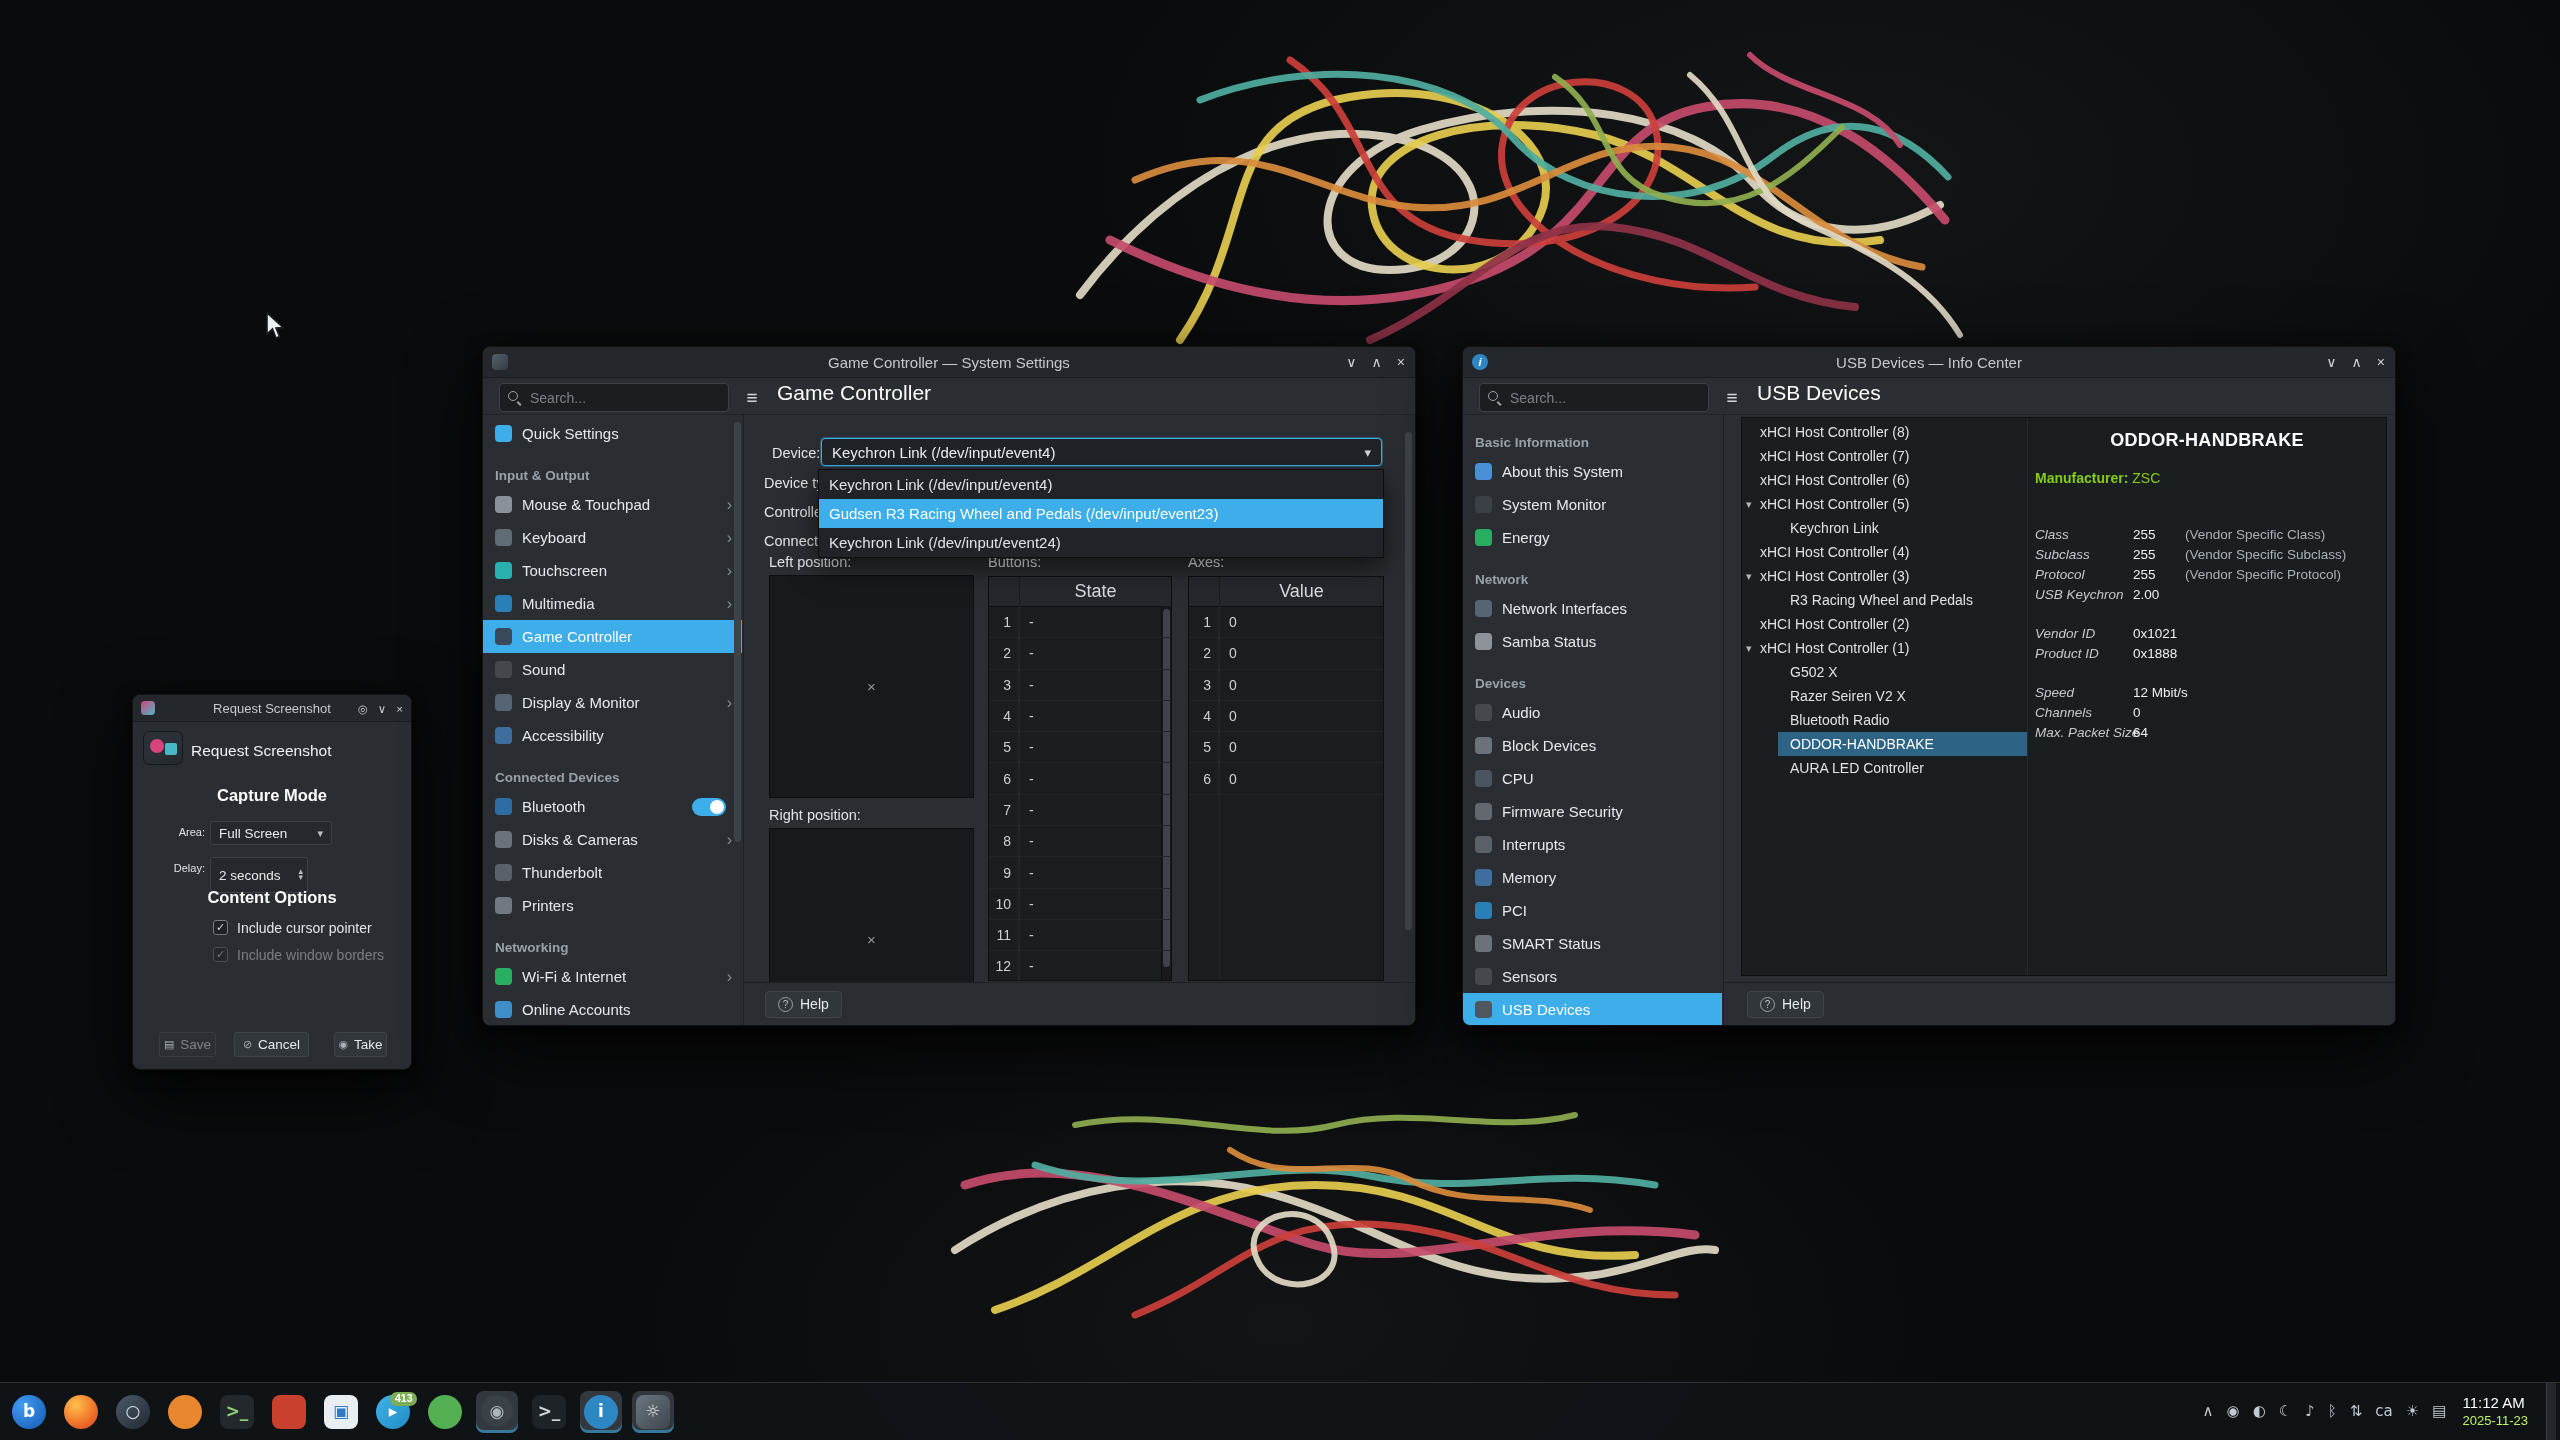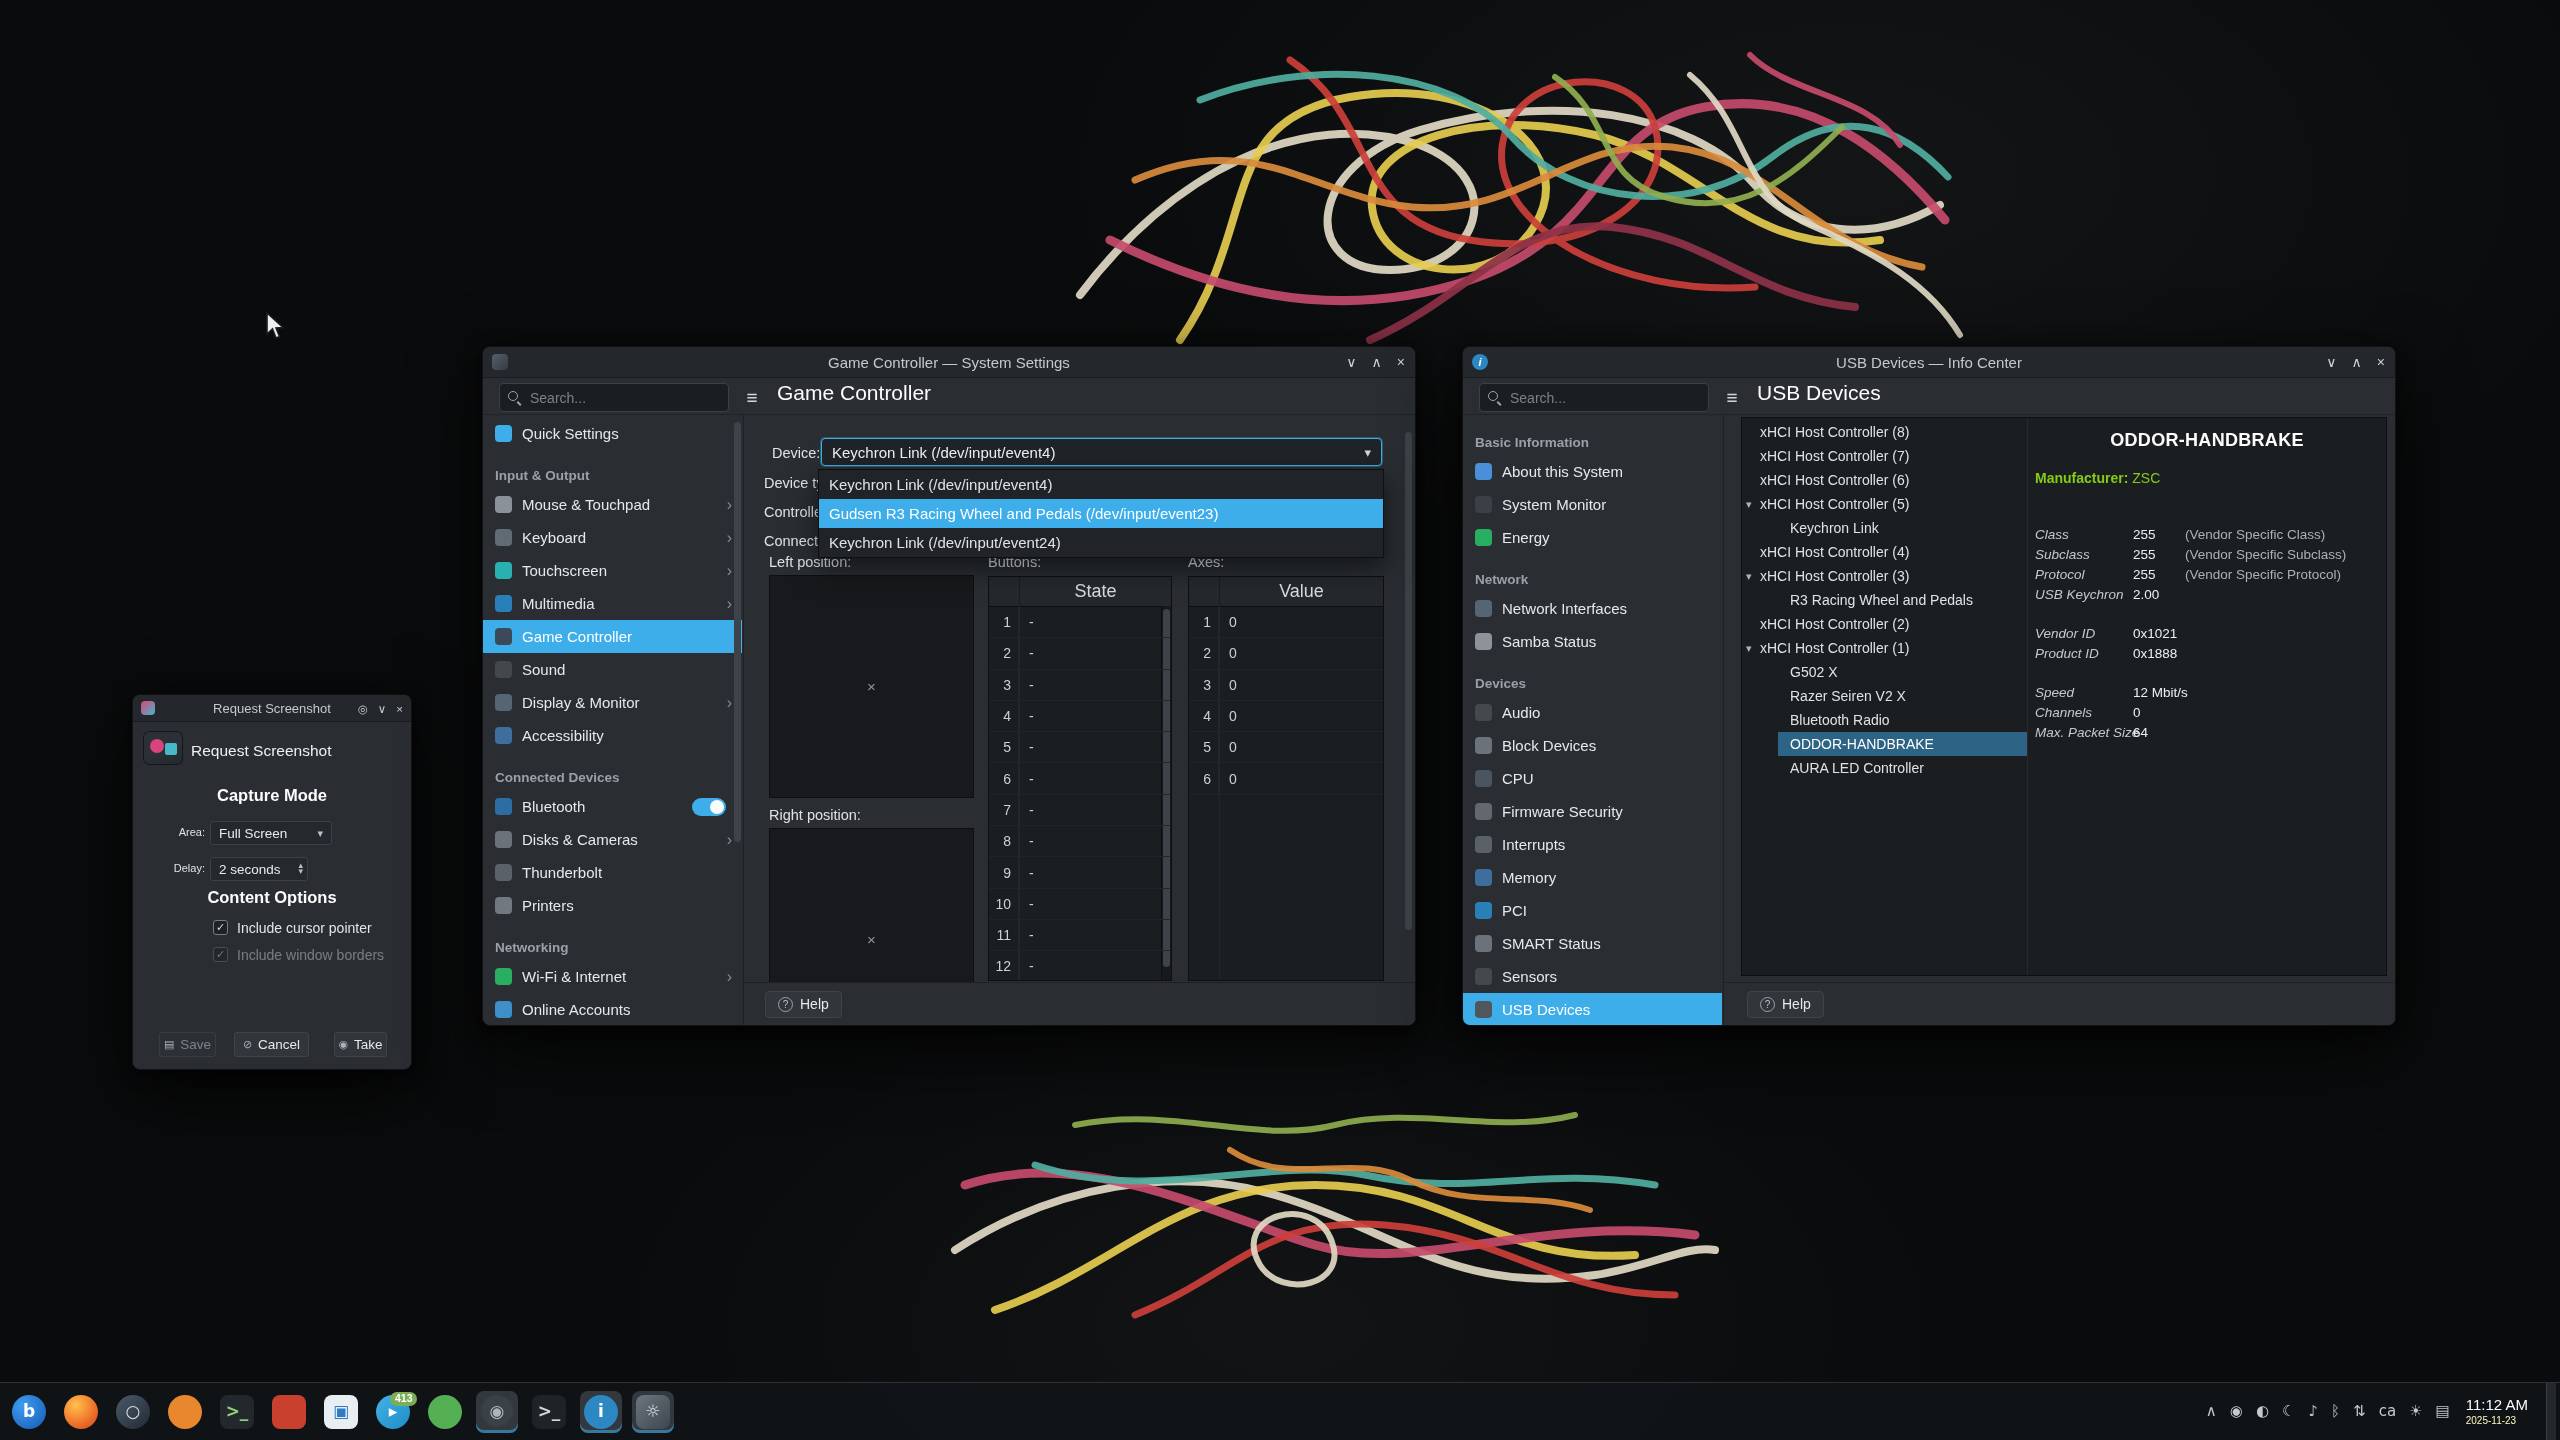--- a/index.html
+++ b/index.html
@@ -124,21 +124,21 @@
   .spec-heading{position:absolute;left:58px;top:47px;font-size:15.5px;color:#eef0f2;}
   .spec-h2{position:absolute;left:0;right:0;text-align:center;font-size:16.5px;font-weight:bold;color:#fcfcfc;}
   .spec-h2.cm{top:91px;}
   .spec-h2.co{top:193px;}
   .spec-label{position:absolute;width:72px;text-align:right;font-size:11px;color:#dfe3e6;}
   .spec-label.area-l{top:131px;left:0;}
   .spec-label.delay-l{top:167px;left:0;}
   .scombo{position:absolute;display:flex;align-items:center;background:#25292d;border:1px solid #3c4147;border-radius:3px;padding:0 8px;font-size:13.5px;color:#e8ebed;box-sizing:border-box;}
   .scombo .chev{margin-left:auto;color:#b9bfc5;font-size:11px;}
   .scombo.area-c{left:77px;top:126px;width:122px;height:24px;}
-  .spin{position:absolute;left:77px;top:162px;width:98px;height:24px;display:flex;align-items:center;background:#25292d;border:1px solid #3c4147;border-radius:3px;padding:0 4px 0 8px;font-size:13.5px;color:#e8ebed;box-sizing:border-box;}
+  .spin{position:absolute;left:77px;top:162px;width:98px;height:36px;display:flex;align-items:center;background:#25292d;border:1px solid #3c4147;border-radius:3px;padding:0 4px 0 8px;font-size:13.5px;color:#e8ebed;box-sizing:border-box;}
   .spinners{margin-left:auto;display:flex;flex-direction:column;line-height:.62;color:#b9bfc5;font-size:9px;}
   .spinners i{font-style:normal;}
   .chk-list{position:absolute;left:80px;top:219px;}
   .chk-row{display:flex;align-items:center;gap:9px;height:27px;font-size:14px;color:#e2e5e8;}
   .chk-row.dim{opacity:.42;}
   .chk{width:15px;height:15px;border:1px solid #767c82;border-radius:3px;background:#1e2225;display:flex;align-items:center;justify-content:center;font-size:11px;color:#d9dde1;box-sizing:border-box;}
   .chk i{font-style:normal;}
   .spec-btn{position:absolute;top:337px;height:25px;display:inline-flex;align-items:center;justify-content:center;gap:6px;background:#31363b;border:1px solid #3f4449;border-radius:3px;color:#e6e9eb;font-size:13.5px;box-sizing:border-box;}
   .spec-btn i{font-style:normal;font-size:11px;color:#aab1b7;}
   .spec-btn.save{left:26px;width:57px;color:#7d8差389;color:#7d8389;background:#2c3034;border-color:#383d42;}
@@ -152,21 +152,21 @@
   .task-icon.active{background:#32383e;box-shadow:inset 0 -3px 0 rgba(61,174,233,.55);}
   .ticon{width:34px;height:34px;border-radius:8px;background:#444;display:flex;align-items:center;justify-content:center;color:#fff;}
   .ticon.circle{border-radius:50%;}
   .ticon .tg{font-size:17px;font-weight:bold;font-family:"DejaVu Sans","Liberation Sans",sans-serif;line-height:1;}
   .badge{position:absolute;top:1px;right:-3px;background:#7ead57;color:#fff;font-size:10.5px;font-weight:bold;padding:1.5px 4.5px;border-radius:8px;line-height:1.1;}
   .tray{margin-left:auto;display:flex;align-items:center;gap:8px;padding-right:4px;height:100%;}
   .trayicons{display:flex;align-items:center;gap:13px;padding-right:8px;}
   .tray-ic{color:#c2c9cf;font-size:15px;font-family:"DejaVu Sans","Liberation Sans",sans-serif;line-height:1;}
   .clock{display:flex;flex-direction:column;justify-content:center;align-items:flex-start;line-height:1.25;padding-right:10px;}
   .clock .time{font-size:15px;color:#fcfcfc;}
-  .clock .date{font-size:10px;color:#fef9c3;}
+  .clock .date{font-size:13px;color:#bef264;}
   .peek{width:9px;height:100%;background:#24282c;border-left:1px solid #3a3f44;}
 
   .cursor{position:absolute;left:265px;top:312px;z-index:100;}
 </style>
 </head>
 <body>
 
 <div class="screen">
 
   <svg class="cables" style="left:1050px;top:35px;" width="920" height="330" viewBox="0 0 920 330">

